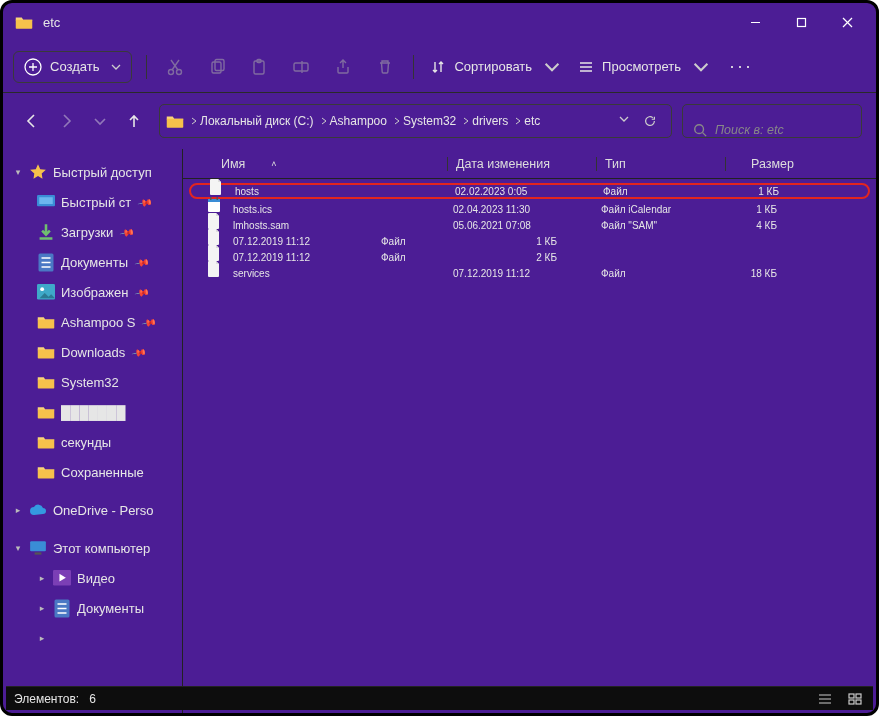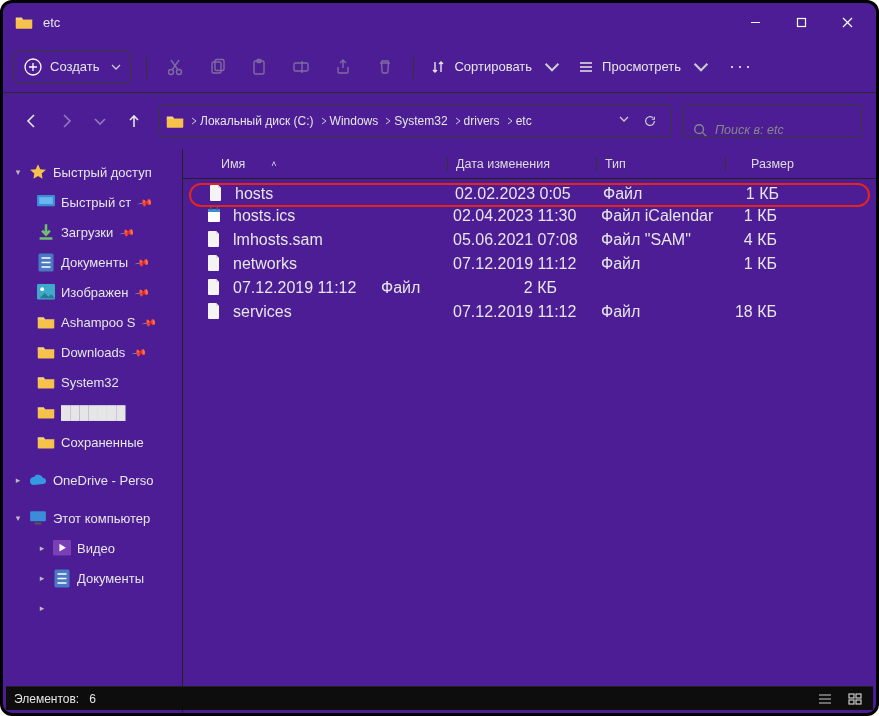--- a/index.html
+++ b/index.html
@@ -73,21 +73,21 @@
   .cols { display: flex; height: 30px; align-items: center; font-size: 12.5px; color: #ddd; padding: 0 12px 0 38px; border-bottom: 1px solid #222; }
   .c-name { width: 226px; display: flex; align-items: center; gap: 26px; }
   .c-date { width: 140px; }
   .c-type { width: 120px; }
   .c-size { width: 60px; text-align: right; }
   .col-sep { width: 1px; height: 14px; background: #333; margin: 0 8px 0 0; }
   .sort-chev { font-size: 9px; }
 
   .rows { padding: 4px 6px; }
   .file-row {
-    display: flex; align-items: flex-start; height: 24px; font-size: 16px;
+    display: flex; align-items: flex-end; height: 16px; font-size: 10px;
     padding: 0 6px 0 18px; border-radius: 4px;
   }
   .file-row.highlight {
     border: 2.5px solid #e2251f; border-radius: 12px;
   }
   .file-row .fico { width: 16px; height: 18px; margin-right: 10px; }
   .file-row .fname { width: 220px; }
   .file-row .fdate { width: 148px; }
   .file-row .ftype { width: 124px; }
   .file-row .fsize { width: 52px; text-align: right; }
@@ -240,21 +240,21 @@
       <svg class="bc-chev" viewBox="0 0 8 8">
           <path d="M2 1l4 3-4 3" fill="none" stroke="#ccc"></path>
         </svg>
       <div class="bc-seg">
           <span>Локальный диск (C:)</span>
           <svg class="bc-chev" viewBox="0 0 8 8">
             <path d="M2 1l4 3-4 3" fill="none" stroke="#ccc"></path>
           </svg>
         </div>
       <div class="bc-seg">
-          <span>Windows</span>
+          <span>Ashampoo</span>
           <svg class="bc-chev" viewBox="0 0 8 8">
             <path d="M2 1l4 3-4 3" fill="none" stroke="#ccc"></path>
           </svg>
         </div>
       <div class="bc-seg">
           <span>System32</span>
           <svg class="bc-chev" viewBox="0 0 8 8">
             <path d="M2 1l4 3-4 3" fill="none" stroke="#ccc"></path>
           </svg>
         </div>
@@ -371,20 +371,29 @@
             <span>System32</span>
           </div>
           <div class="tree-row indent1 blur">
             <span class="ico">
               <svg viewBox="0 0 24 18">
                 <path fill="#f8d37a" d="M1 3h8l2 3h12v1H1z"></path>
                 <path fill="#f6c24b" d="M1 6h22v11a1 1 0 0 1-1 1H2a1 1 0 0 1-1-1z"></path>
               </svg>
             </span>
             <span>███████</span>
+          </div>
+          <div class="tree-row indent1">
+            <span class="ico">
+              <svg viewBox="0 0 24 18">
+                <path fill="#f8d37a" d="M1 3h8l2 3h12v1H1z"></path>
+                <path fill="#f6c24b" d="M1 6h22v11a1 1 0 0 1-1 1H2a1 1 0 0 1-1-1z"></path>
+              </svg>
+            </span>
+            <span>секунды</span>
           </div>
           <div class="tree-row indent1">
             <span class="ico">
               <svg viewBox="0 0 24 18">
                 <path fill="#f8d37a" d="M1 3h8l2 3h12v1H1z"></path>
                 <path fill="#f6c24b" d="M1 6h22v11a1 1 0 0 1-1 1H2a1 1 0 0 1-1-1z"></path>
               </svg>
             </span>
             <span>Сохраненные</span>
           </div>
@@ -485,21 +494,20 @@
             <span class="fname">lmhosts.sam</span>
             <span class="fdate">05.06.2021 07:08</span>
             <span class="ftype">Файл "SAM"</span>
             <span class="fsize">4 КБ</span>
           </div>
           <div class="file-row">
             <span class="fico"><svg viewBox="0 0 14 16" width="14" height="16">
                 <path d="M2 0h7l3 3v12a1 1 0 0 1-1 1H2a1 1 0 0 1-1-1V1a1 1 0 0 1 1-1z" fill="#f4f4f4"></path>
                 <path d="M9 0v3h3" fill="#ddd"></path>
               </svg></span>
-            <span class="fname">networks</span>
             <span class="fdate">07.12.2019 11:12</span>
             <span class="ftype">Файл</span>
             <span class="fsize">1 КБ</span>
           </div>
           <div class="file-row">
             <span class="fico"><svg viewBox="0 0 14 16" width="14" height="16">
                 <path d="M2 0h7l3 3v12a1 1 0 0 1-1 1H2a1 1 0 0 1-1-1V1a1 1 0 0 1 1-1z" fill="#f4f4f4"></path>
                 <path d="M9 0v3h3" fill="#ddd"></path>
               </svg></span>
             <span class="fdate">07.12.2019 11:12</span>

